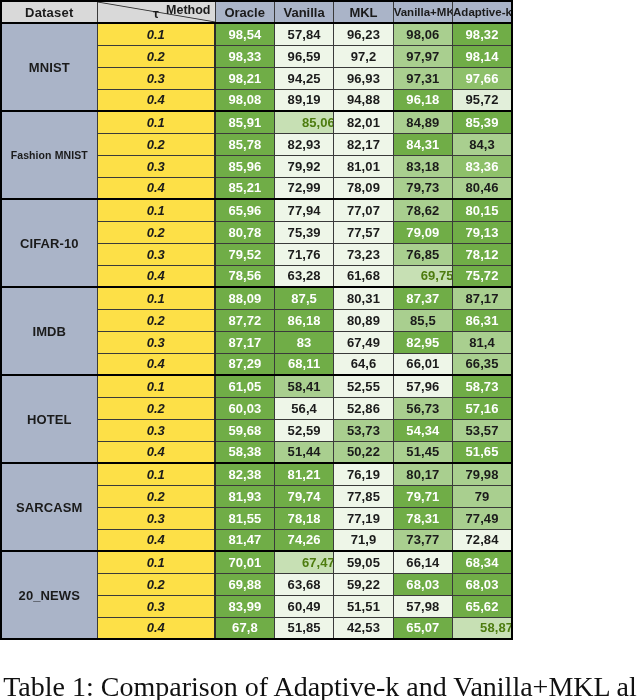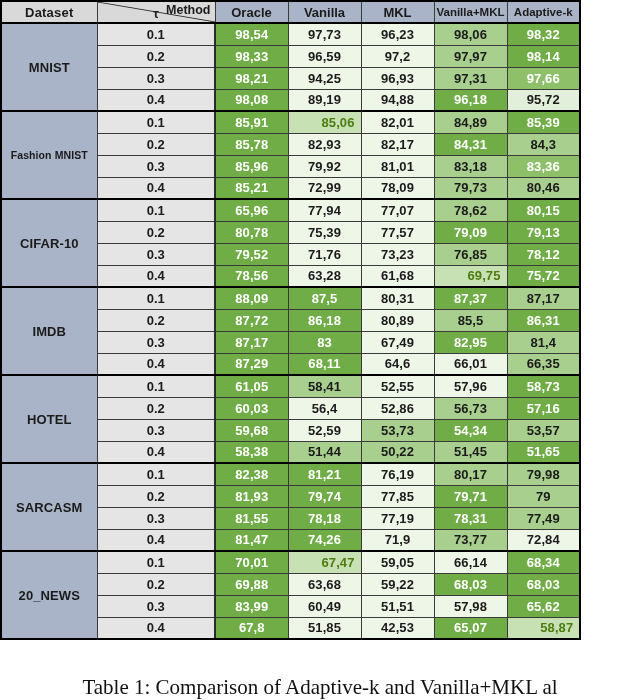--- a/index.html
+++ b/index.html
@@ -15,21 +15,21 @@
   #root {
     position: relative;
     width: 640px;
     height: 700px;
     background: #ffffff;
   }
 
   table.grid {
     border-collapse: collapse;
     table-layout: fixed;
-    width: 581px;
+    width: 513px;
     border: 2px solid #000000;
   }
 
   table.grid td, table.grid th {
     border: 1px solid #3a3a3a;
     padding: 0;
     margin: 0;
     text-align: center;
     vertical-align: middle;
     font-size: 13px;
@@ -101,21 +101,22 @@
     font-size: 12px;
     font-weight: bold;
     color: #111111;
     border-left: 2px solid #000000;
     border-right: 2px solid #4a4a4a;
     letter-spacing: .1px;
   }
   td.ds-name.small { font-size: 10.5px; }
 
   td.tau {
-    background: #e5e5e5;
+    background: #fde047;
+    font-style: italic;
     font-weight: bold;
     font-size: 13px;
     color: #1b1b1b;
     border-right: 2px solid #4a4a4a;
   }
 
   td.val {
     font-size: 14px;
     font-weight: normal;
     color: #1b1b1b;
@@ -133,21 +134,21 @@
   tr.group-start td { border-top: 2px solid #000000; }
   tr.group-end td { border-bottom: 2px solid #000000; }
 
   .caption {
     position: absolute;
     left: 0;
     top: 672px;
     width: 640px;
     text-align: center;
     font-family: "Liberation Serif", serif;
-    font-size: 21px;
+    font-size: 28px;
     color: #111111;
     white-space: nowrap;
     overflow: hidden;
     height: 28px;
     line-height: 30px;
   }
 </style>
 </head>
 <body>
 
@@ -169,21 +170,21 @@
         <th class="hdr-method">MKL</th>
         <th class="hdr-method tight">Vanilla+MKL</th>
         <th class="hdr-method tight">Adaptive-k</th>
       </tr>
     </thead>
     <tbody id="tbody">
         <tr class="group-start">
           <td class="ds-name" rowspan="4">MNIST</td>
           <td class="tau">0.1</td>
           <td class="val c0 sep-left">98,54</td>
-          <td class="val c5">97,73</td>
+          <td class="val c5">57,84</td>
           <td class="val c5">96,23</td>
           <td class="val c2">98,06</td>
           <td class="val c0">98,32</td>
         </tr>
         <tr>
           <td class="tau">0.2</td>
           <td class="val c0 sep-left">98,33</td>
           <td class="val c5">96,59</td>
           <td class="val c5">97,2</td>
           <td class="val c2">97,97</td>

